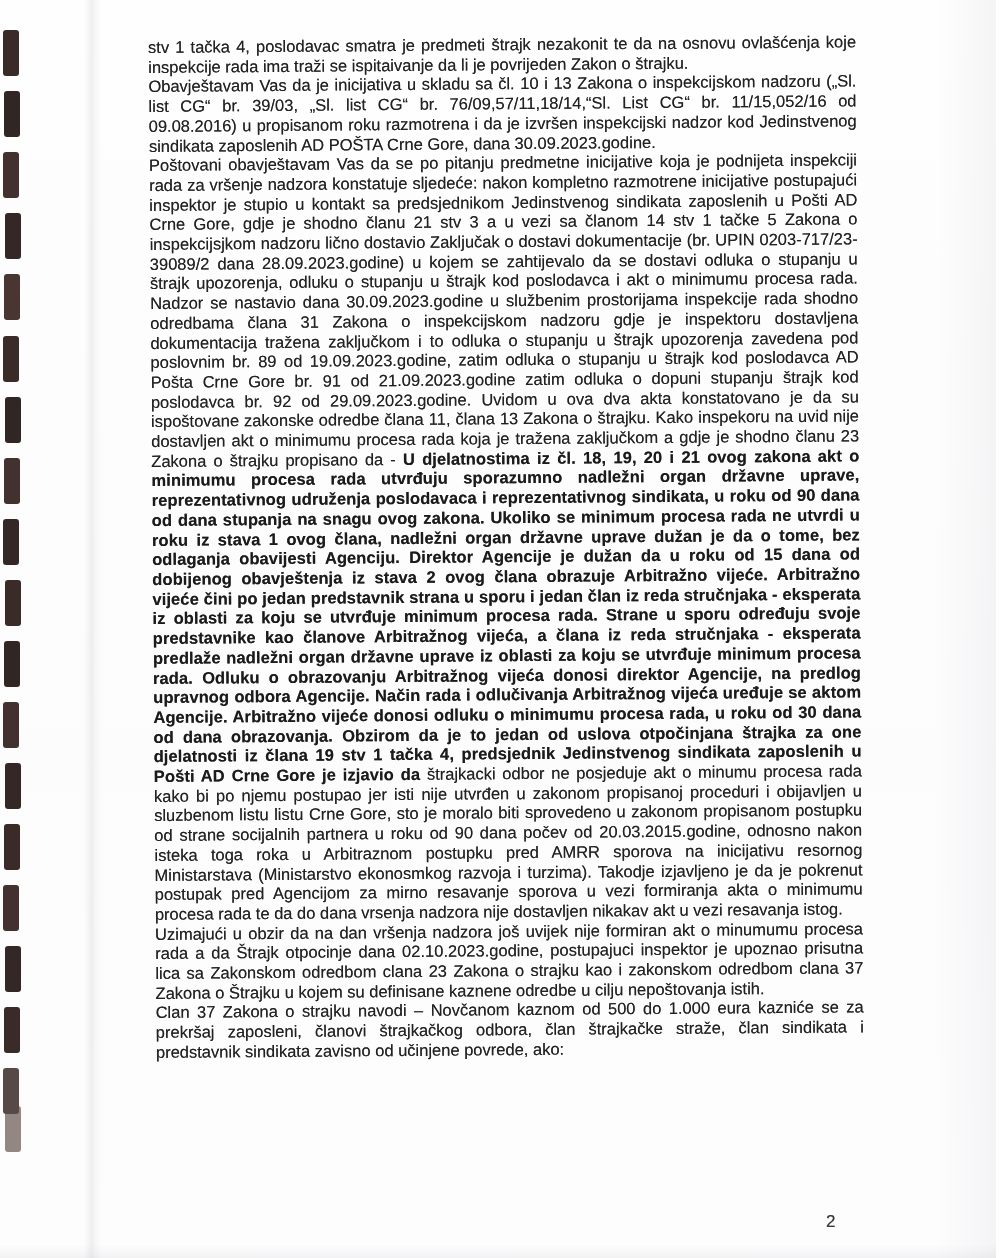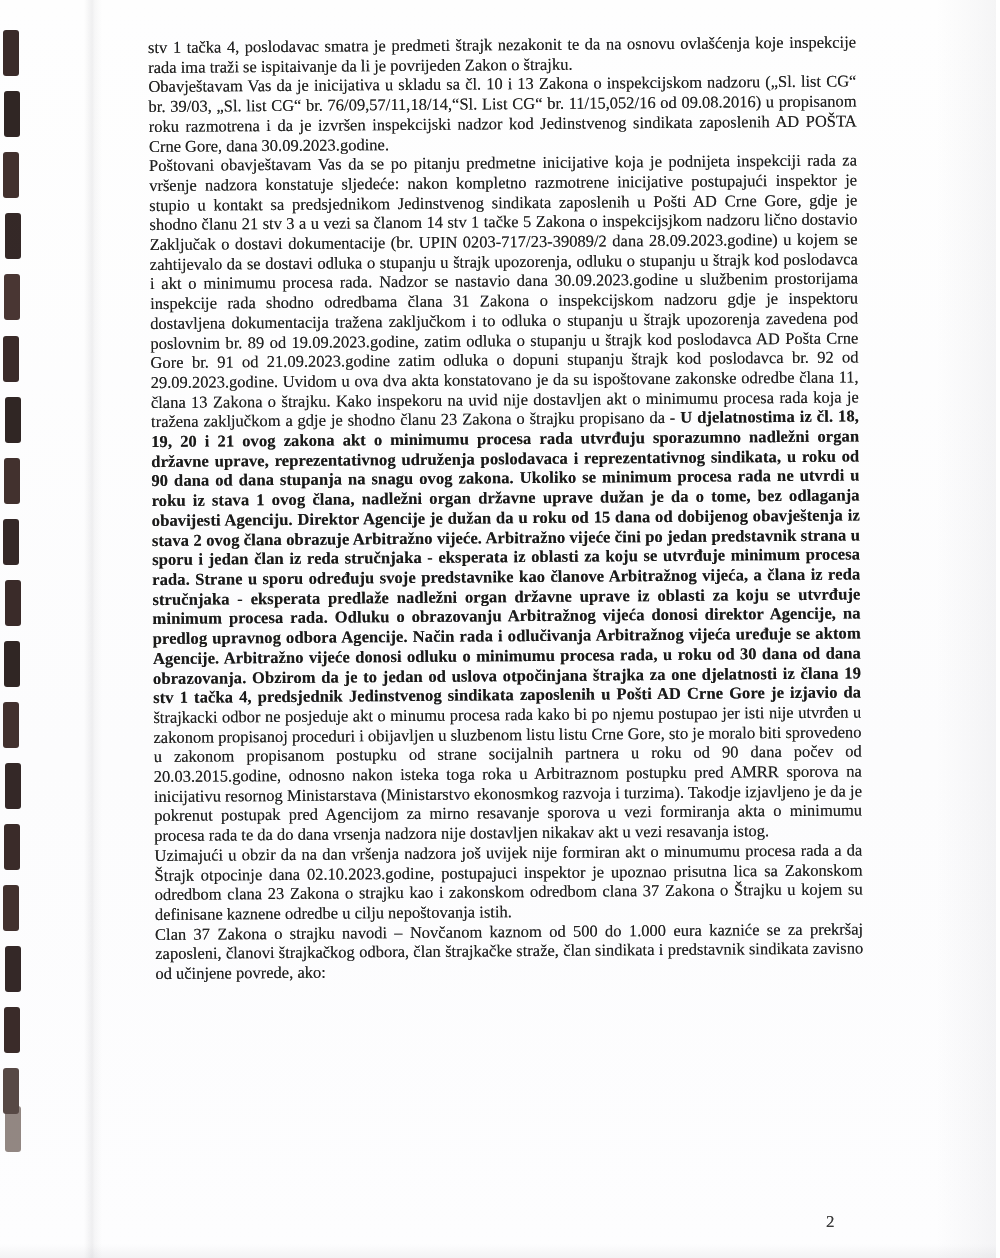--- a/index.html
+++ b/index.html
@@ -6,21 +6,21 @@
     margin: 0;
     padding: 0;
     background: #ffffff;
   }
   .page {
     position: relative;
     width: 996px;
     height: 1258px;
     background: linear-gradient(180deg, #fefefe 0%, #fcfcfd 60%, #fdfdfe 100%);
     overflow: hidden;
-    font-family: Liberation Serif, serif;
+    font-family: Liberation Sans, sans-serif;
   }
 
   
   .edge-marks {
     position: absolute;
     left: 3px;
     top: 30px;
     width: 16px;
     height: 46px;
     background: #2a1a18;

